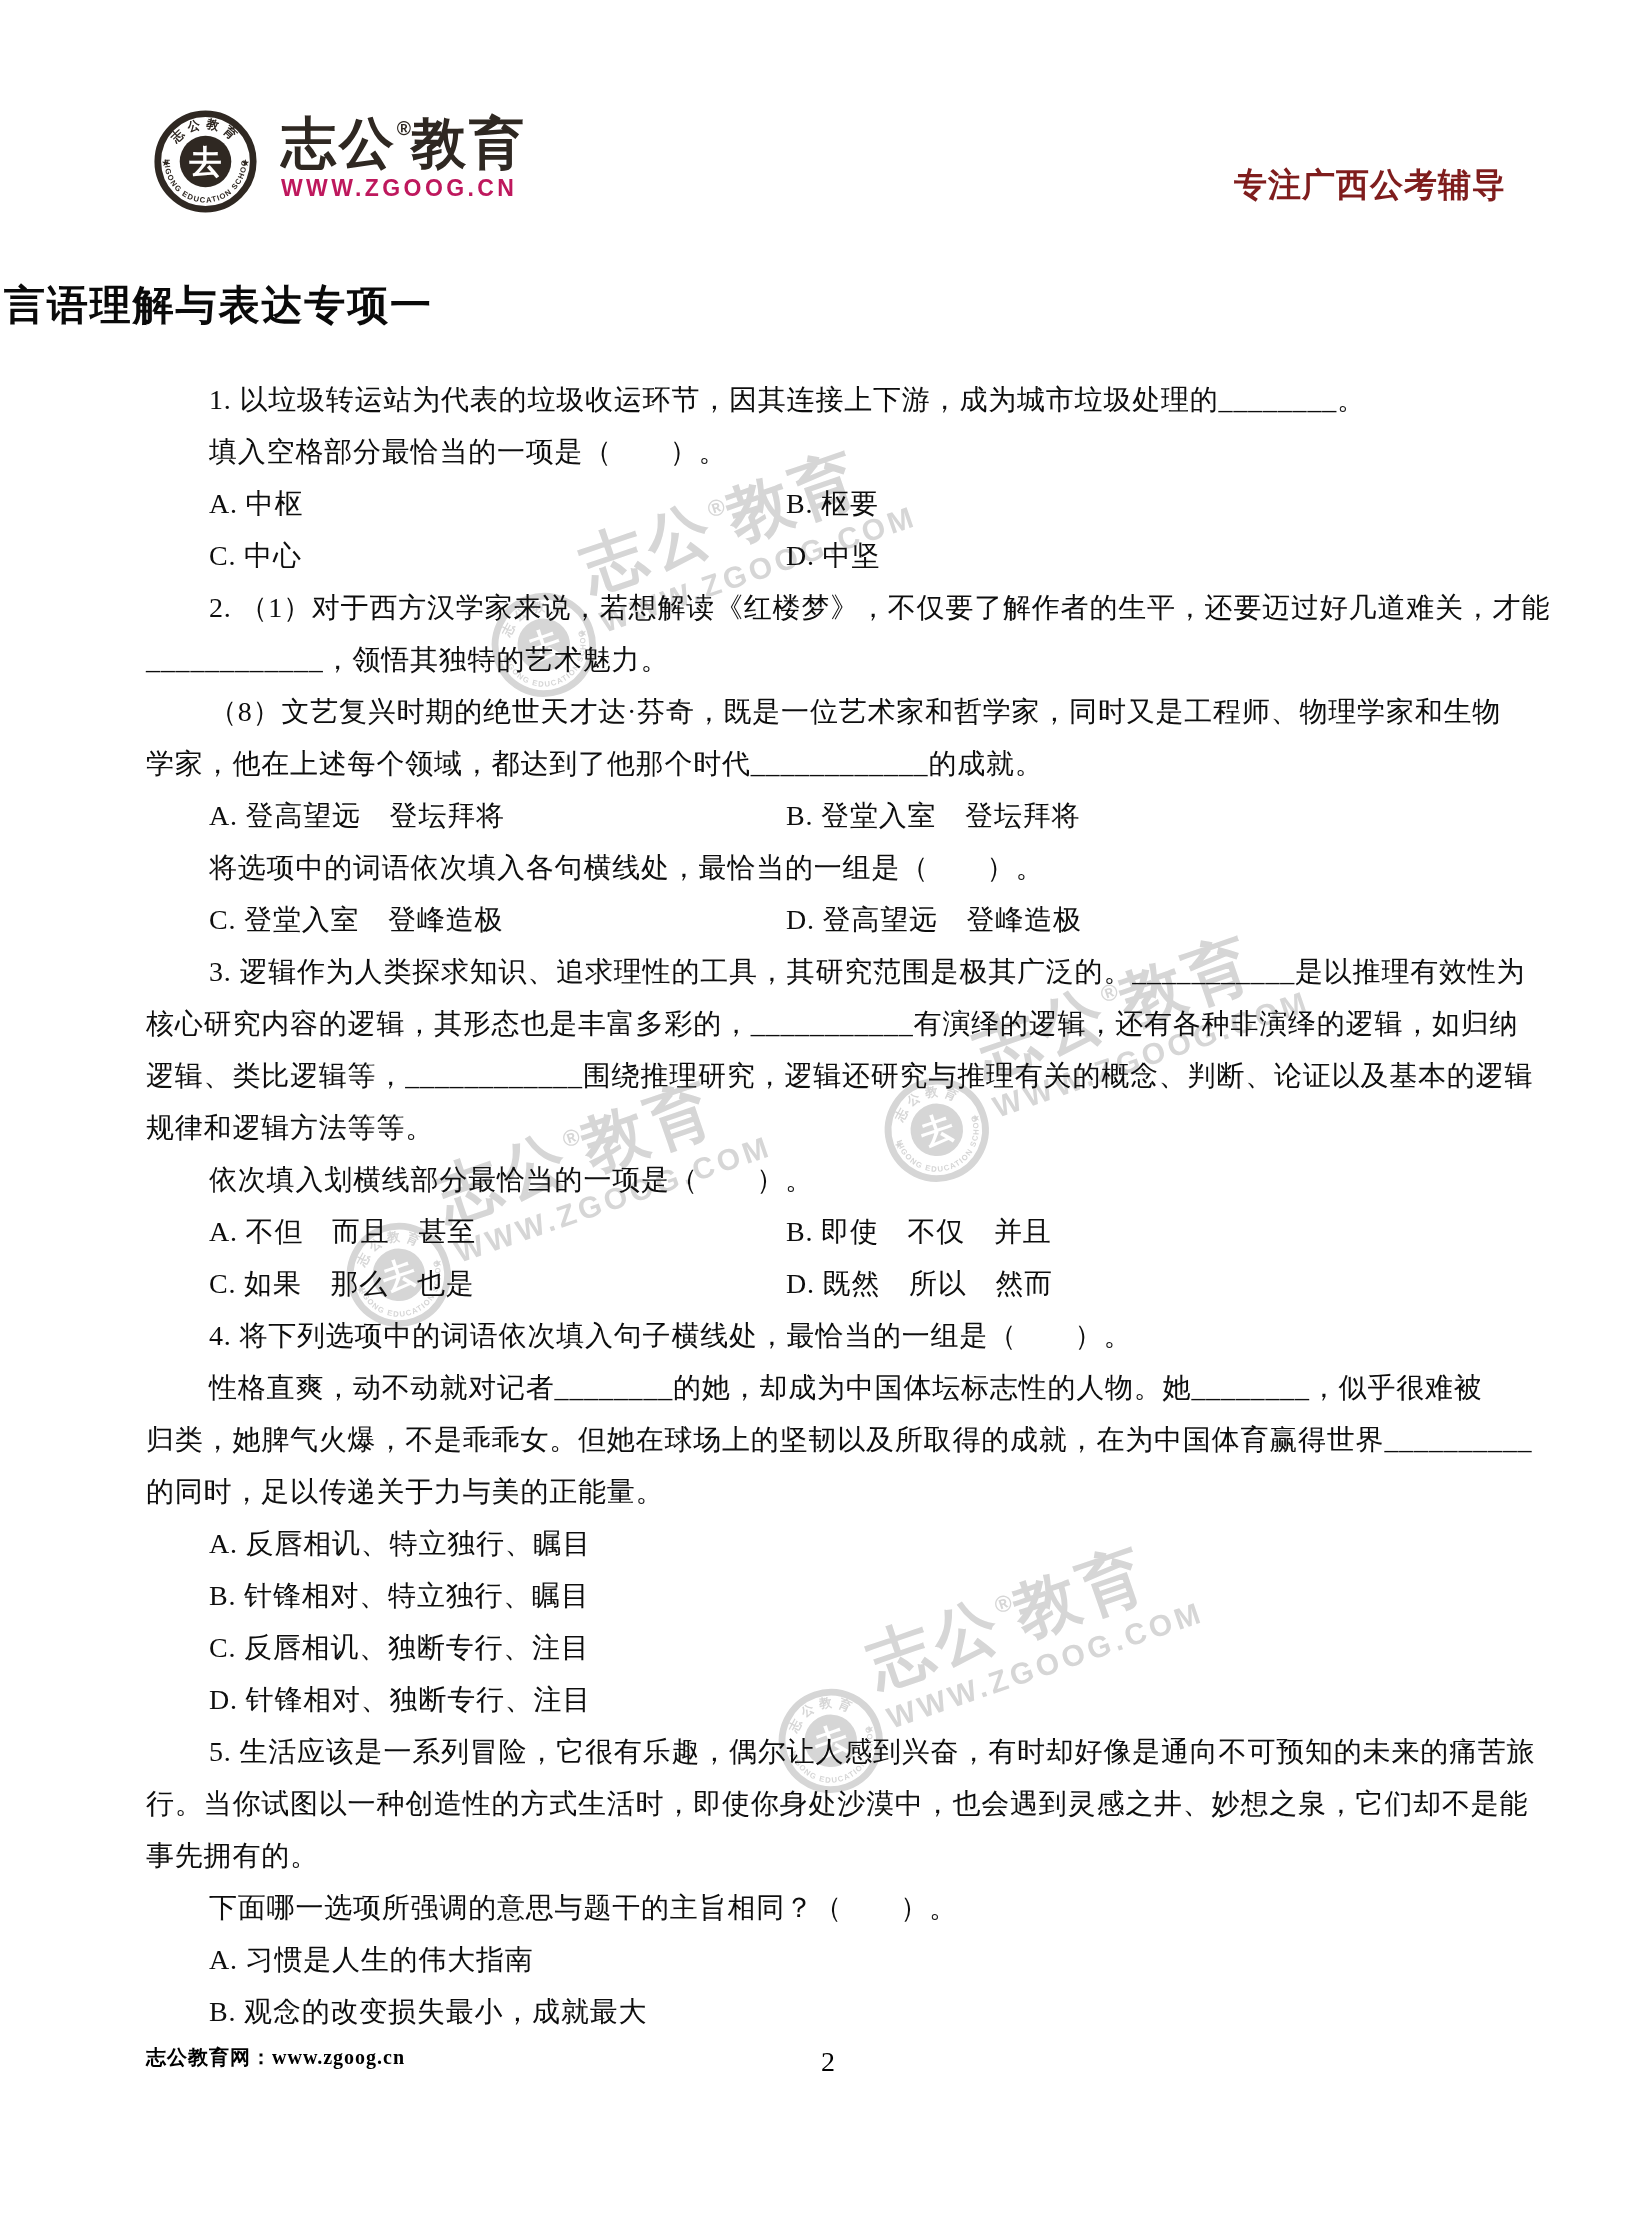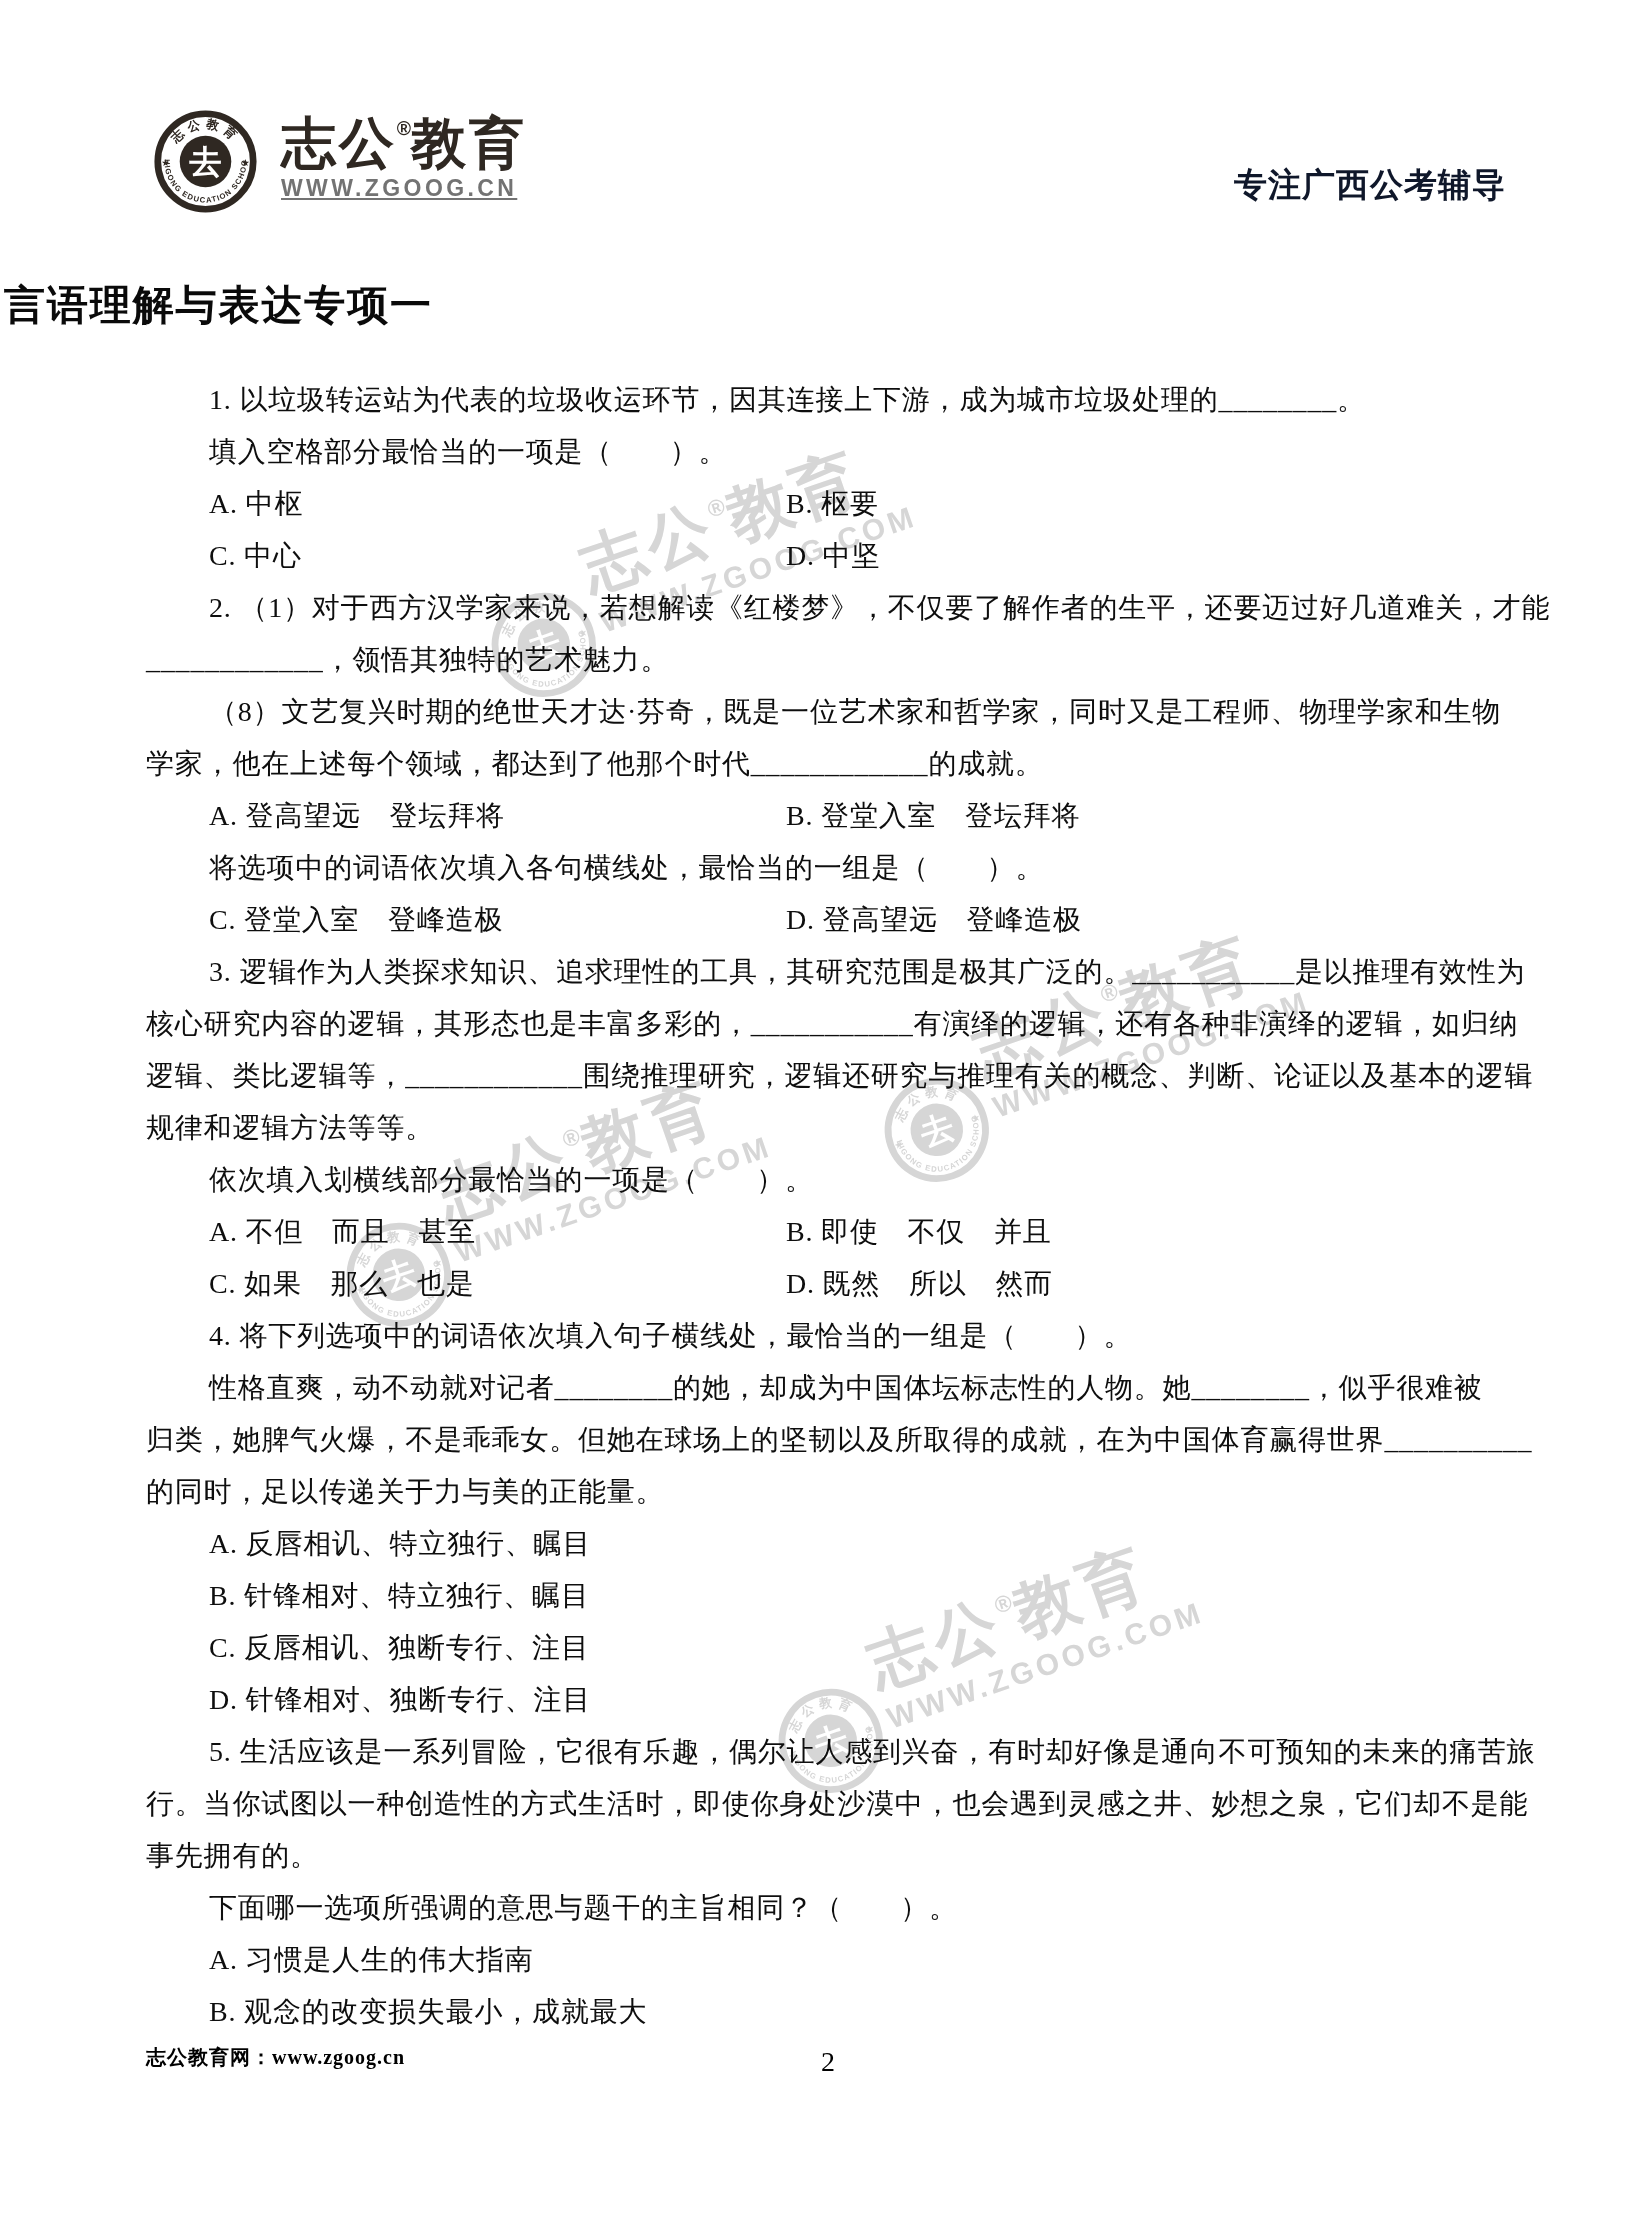--- a/index.html
+++ b/index.html
@@ -8,22 +8,22 @@
     font-family:"Liberation Serif","DejaVu Serif",serif;color:#111111;
     overflow:hidden;margin:0 auto;
   }
   
   .brand{position:absolute;left:153px;top:109px;display:flex;gap:23px;color:#2f2822;align-items:flex-start;}
   .seal-wrap{width:105px;height:105px;flex:0 0 auto;}
   .seal-wrap svg{width:100%;height:100%;display:block;}
   .brand-text{padding-top:5.8px;}
   .brand-name{font-family:"Liberation Sans","DejaVu Sans",sans-serif;font-weight:bold;font-size:55px;line-height:1.05;letter-spacing:2.9px;white-space:nowrap;}
   .brand-name sup{font-size:19.4px;vertical-align:27px;letter-spacing:0;}
-  .brand-url{font-family:"Liberation Sans","DejaVu Sans",sans-serif;font-weight:600;font-size:23px;letter-spacing:3.4px;color:#737373;margin-top:2.9px;white-space:nowrap;text-decoration:underline;}
-  .tagline{position:absolute;top:163px;right:145px;font-family:"Liberation Sans","DejaVu Sans",sans-serif;font-weight:bold;font-size:33px;letter-spacing:1px;color:#0f172a;white-space:nowrap;}
+  .brand-url{font-family:"Liberation Sans","DejaVu Sans",sans-serif;font-weight:600;font-size:23px;letter-spacing:3.4px;color:#be185d;margin-top:2.9px;white-space:nowrap;}
+  .tagline{position:absolute;top:163px;right:145px;font-family:"Liberation Sans","DejaVu Sans",sans-serif;font-weight:bold;font-size:33px;letter-spacing:1px;color:#7f1d1d;white-space:nowrap;}
   
   .title{position:absolute;top:274px;left:0;width:100%;margin:4px;text-align:left;
     font-family:"Liberation Sans","DejaVu Sans",sans-serif;font-weight:bold;font-size:41px;letter-spacing:1.9px;color:#0a0a0a;}
   
   .bodytext{position:absolute;left:146px;top:374px;width:1362px;font-size:28px;letter-spacing:0.8px;color:#0e0e0e;z-index:2;}
   .line{height:52px;line-height:52px;white-space:pre;}
   .indent{padding-left:63px;}
   .opt-row{padding-left:63px;font-family:Liberation Serif, serif;}
   .opt-left{display:inline-block;width:577px;}
   

